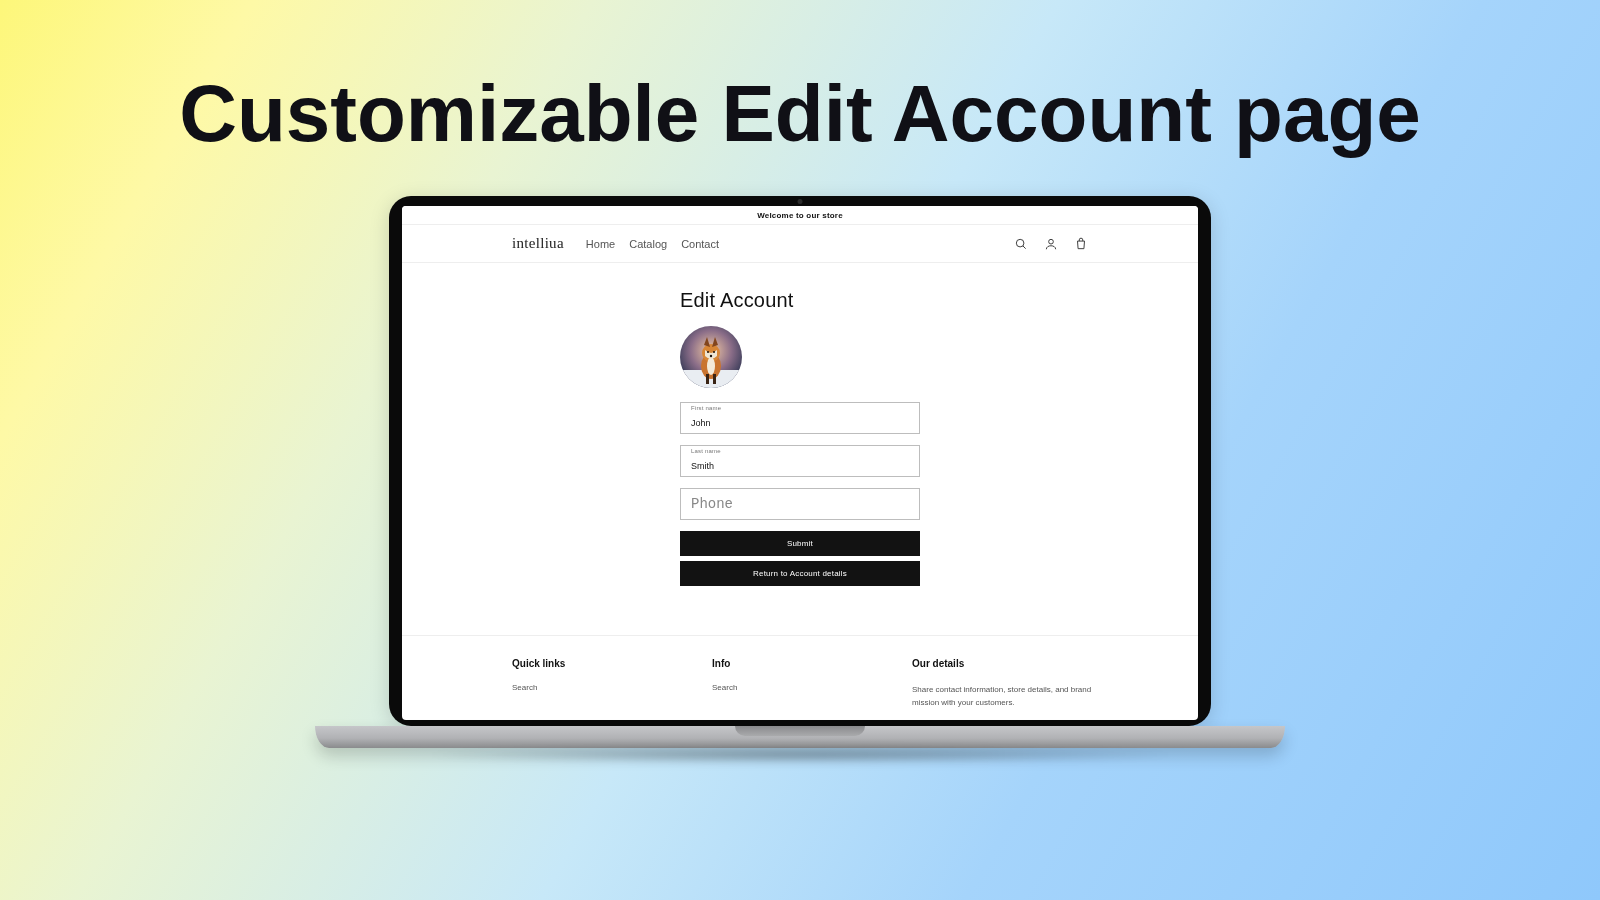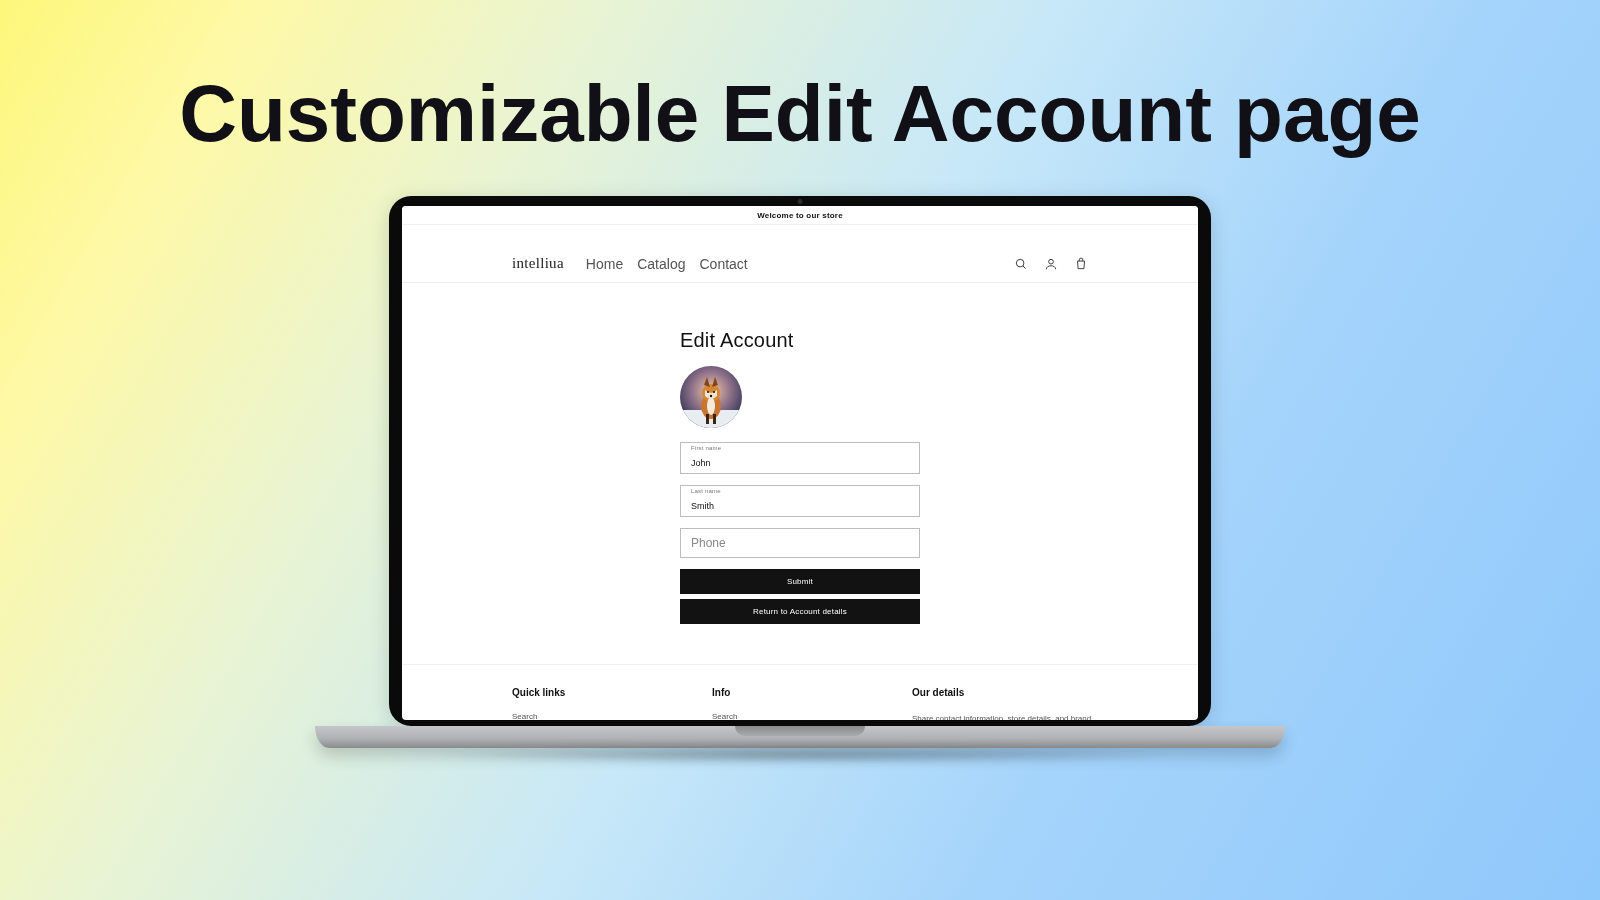--- a/index.html
+++ b/index.html
@@ -51,21 +51,20 @@
   }
   .laptop-screen {
     width: 100%;
     height: 100%;
     background: #ffffff;
     border-radius: 4px;
     overflow: hidden;
     position: relative;
     display: flex;
     flex-direction: column;
-    gap: 20px;
   }
   .laptop-base {
     width: 970px;
     height: 22px;
     background: linear-gradient(to bottom, #c5c6c9 0%, #b1b2b5 55%, #8a8b8d 100%);
     border-radius: 0 0 14px 14px / 0 0 22px 22px;
     position: relative;
     box-shadow: 0 8px 16px rgba(0,0,0,0.18);
   }
   .laptop-notch {
@@ -108,21 +107,21 @@
   }
   .brand {
     font-size: 15px;
     letter-spacing: 0.3px;
     color: #222;
     margin-right: 22px;
     font-weight: 400;
     font-family: Georgia, "Times New Roman", serif;
   }
   .nav-links { display: flex; gap: 14px; }
-  .nav-link { color: #555; font-size: 14px; cursor: pointer; }
+  .nav-link { color: #555; font-size: 11px; cursor: pointer; }
   .header-icons { margin-left: auto; display: flex; gap: 16px; align-items: center; }
   .icon { width: 14px; height: 14px; display: inline-block; color: #333; }
   .icon svg { width: 100%; height: 100%; display: block; }
 
   .page-main {
     flex: 1;
     padding: 26px 0 20px;
   }
   .edit-account {
     width: 240px;
@@ -173,24 +172,24 @@
     margin-bottom: 11px;
     padding: 7px 10px;
     background: #fff;
     display: flex;
     align-items: center;
   }
   .field-placeholder-only input {
     border: none;
     outline: none;
     width: 100%;
-    font-size: 12px;
+    font-size: 14px;
     color: #111;
     background: transparent;
-    font-family: Liberation Sans, sans-serif;
+    font-family: Liberation Mono, monospace;
   }
   .field-placeholder-only input::placeholder { color: #888; }
 
   .form-actions { display: flex; gap: 5px; flex-direction: column; }
   .btn {
     background: #121212;
     color: #fff;
     border: none;
     padding: 8px 16px;
     font-size: 8px;

